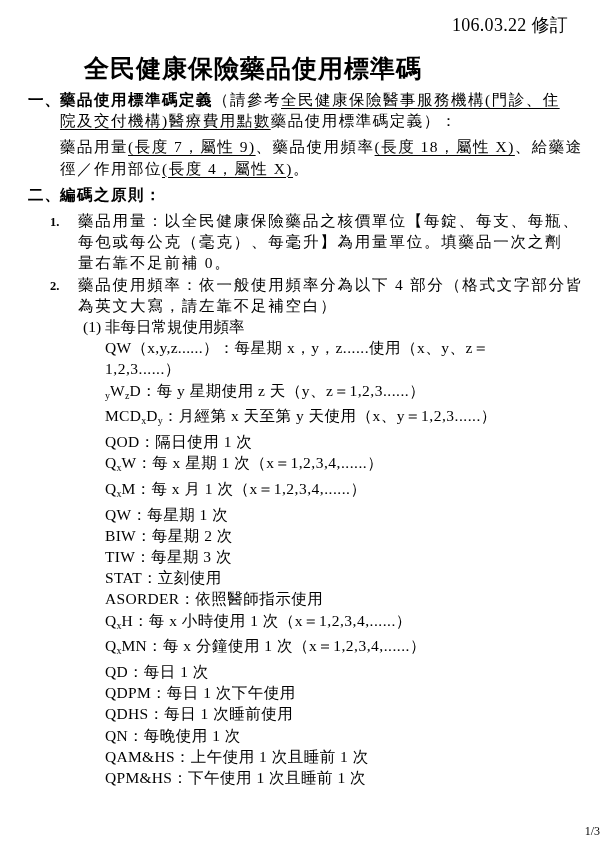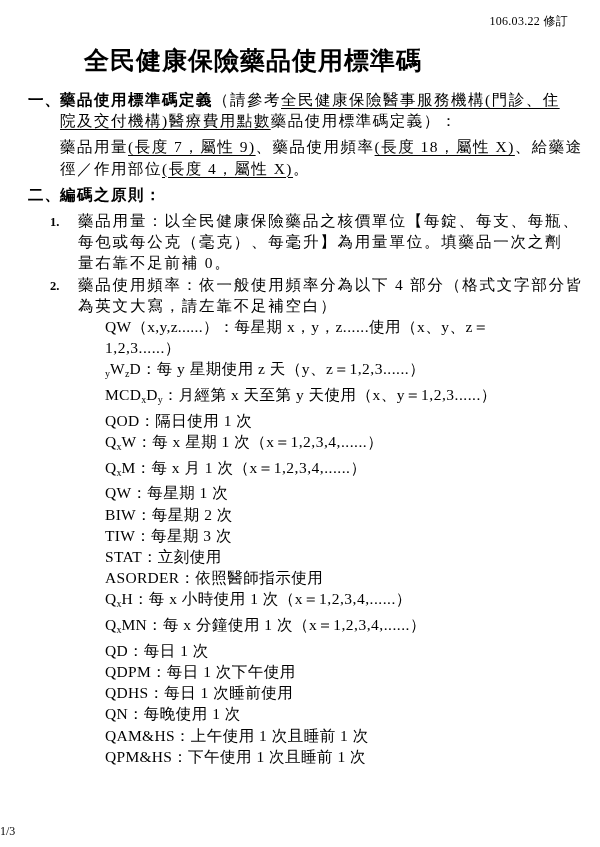--- a/index.html
+++ b/index.html
@@ -2,40 +2,40 @@
 <html><head>
 <meta charset="utf-8">
 <style>
   html,body { margin:0; padding:0; background:#888; }
   .page {
     width:600px; height:847px; margin:0 auto; position:relative;
     background:#ffffff; color:#000;
     font-family:"Liberation Serif","DejaVu Serif",serif;
     font-size:15.5px; overflow:hidden;
   }
-  .revision { position:absolute; top:13px; right:32px; font-size:12px; letter-spacing:0.3px; }
-  .doc-title { position:absolute; top:44px; left:84px; font-size:25px; font-weight:bold; letter-spacing:1px; }
+  .revision { position:absolute; top:13px; right:32px; font-size:18px; letter-spacing:0.3px; }
+  .doc-title { position:absolute; top:52px; left:84px; font-size:25px; font-weight:bold; letter-spacing:1px; }
   .content { position:absolute; top:84px; left:0; width:588px; line-height:21.2px; }
   .b { font-weight:bold; }
   .u { text-decoration:underline; text-underline-offset:3px; text-decoration-thickness:1px; }
   .sub { font-size:10px; vertical-align:-2.5px; letter-spacing:0; }
   p { margin:5px; }
   .hang { margin-left:60px; text-indent:-32px; white-space:pre-wrap; letter-spacing:1.5px; }
   .marker { display:inline-block; width:32px; text-indent:0; letter-spacing:1px; }
   .cont { margin-left:60px; white-space:pre-wrap; letter-spacing:1.5px; }
   .item { display:flex; margin-left:50px; }
   .item-num { flex:none; width:28px; font-size:12.5px; font-weight:bold; padding-top:2px; letter-spacing:0; }
   .item-body { flex:1; white-space:pre-wrap; letter-spacing:1.8px; }
   .group-head { margin-left:83px; }
   .group-num { display:inline-block; width:22px; }
   .codes { margin-left:105px; }
   .code-line { white-space:pre-wrap; }
   .code { letter-spacing:0.3px; }
   .desc { letter-spacing:0.5px; }
-  .footer { position:absolute; top:824px; left:0; width:600px; text-align:left; font-size:12px; }
+  .footer { position:absolute; top:824px; left:0; width:600px; text-align:right; font-size:12px; }
 </style>
 </head>
 <body>
 
 <div class="page">
 
   <div class="revision">106.03.22 修訂</div>
 
   <div class="doc-title">全民健康保險藥品使用標準碼</div>
 
@@ -57,20 +57,21 @@
 每包或每公克（毫克）、每毫升】為用量單位。填藥品一次之劑
 量右靠不足前補 0。</div>
       </div>
 
       <div class="item">
         <span class="item-num">2.</span>
         <div class="item-body">藥品使用頻率：依一般使用頻率分為以下 4 部分（格式文字部分皆
 為英文大寫，請左靠不足補空白）</div>
       </div>
 
+      <div class="group-head"><span class="group-num">(1)</span><span>非每日常規使用頻率</span></div>
       <div class="codes">
         <div class="code-line"><span class="code"><span>QW（x,y,z......）：</span></span><span class="desc">每星期 x，y，z......使用（x、y、z＝
 1,2,3......）</span></div>
         <div class="code-line"><span class="code"><span class="sub">y</span><span>W</span><span class="sub">z</span><span>D：</span></span><span class="desc">每 y 星期使用 z 天（y、z＝1,2,3......）</span></div>
         <div class="code-line"><span class="code"><span>MCD</span><span class="sub">x</span><span>D</span><span class="sub">y</span><span>：</span></span><span class="desc">月經第 x 天至第 y 天使用（x、y＝1,2,3......）</span></div>
         <div class="code-line"><span class="code"><span>QOD：</span></span><span class="desc">隔日使用 1 次</span></div>
         <div class="code-line"><span class="code"><span>Q</span><span class="sub">x</span><span>W：</span></span><span class="desc">每 x 星期 1 次（x＝1,2,3,4,......）</span></div>
         <div class="code-line"><span class="code"><span>Q</span><span class="sub">x</span><span>M：</span></span><span class="desc">每 x 月 1 次（x＝1,2,3,4,......）</span></div>
         <div class="code-line"><span class="code"><span>QW：</span></span><span class="desc">每星期 1 次</span></div>
         <div class="code-line"><span class="code"><span>BIW：</span></span><span class="desc">每星期 2 次</span></div>

